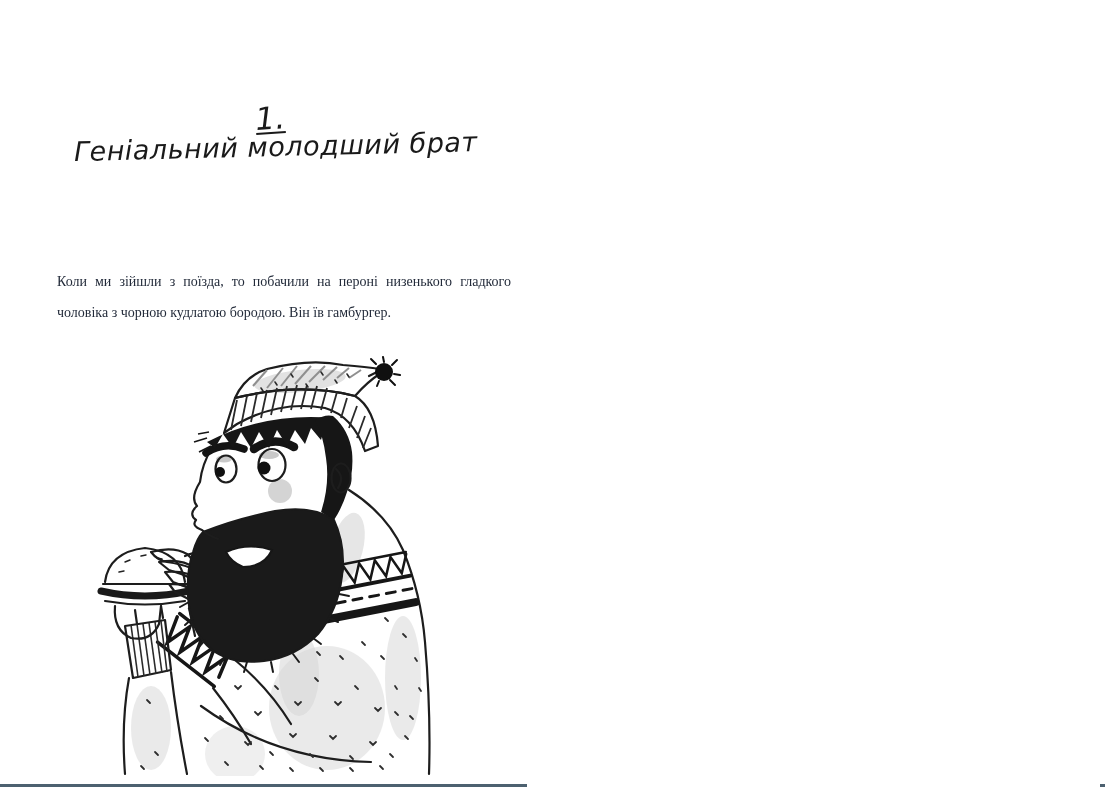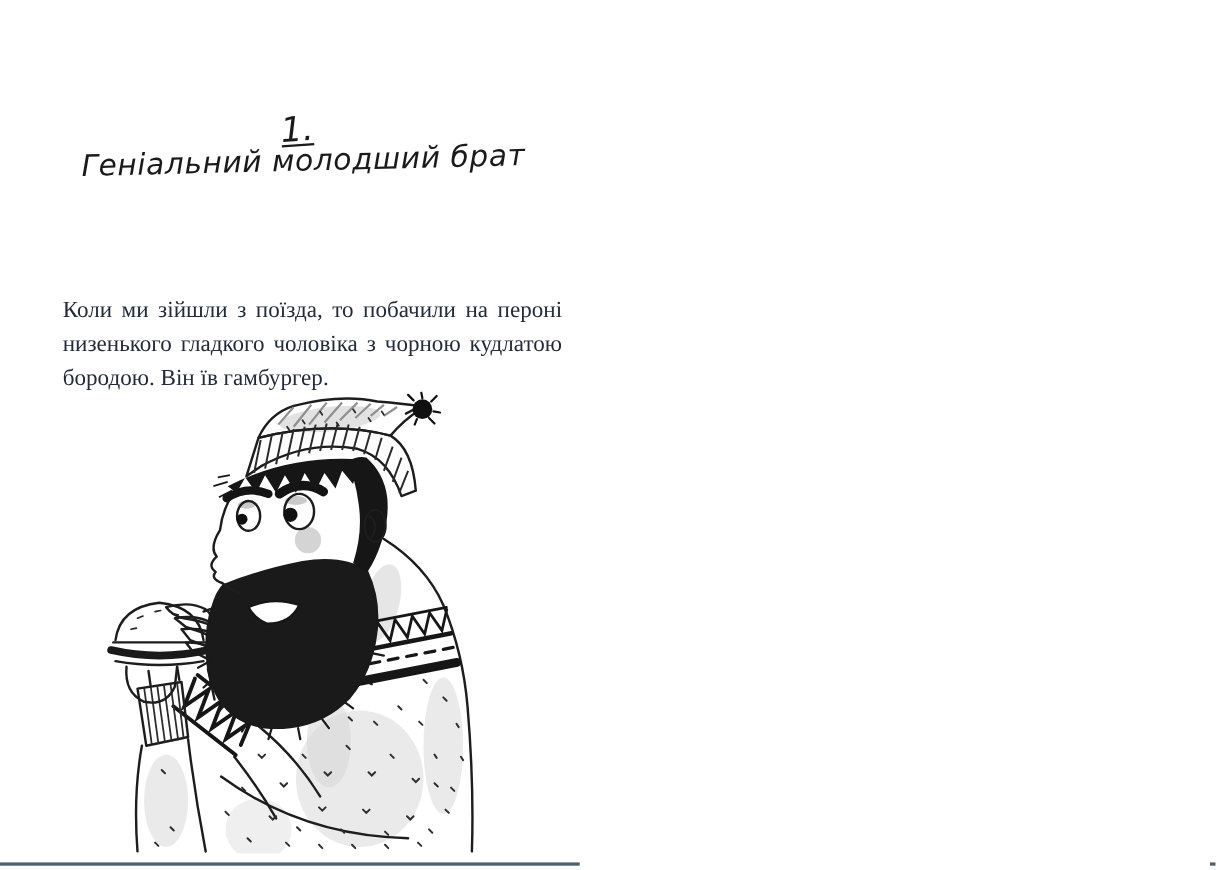--- a/index.html
+++ b/index.html
@@ -25,21 +25,21 @@
   .chapter-title{
     position:absolute;left:74px;top:131px;width:410px;
     font-family:"DejaVu Sans", sans-serif;font-style:italic;
     font-size:27px;letter-spacing:.5px;color:#1a1a1a;
     transform:rotate(-1.4deg);
     white-space:nowrap;
   }
 
   .left-paragraph{
     position:absolute;left:57px;top:266px;width:454px;
-    font-size:21px;line-height:31px;text-align:justify;margin:0;
+    font-size:14px;line-height:31px;text-align:justify;margin:0;
   }
 
   .illustration{position:absolute;left:85px;top:356px;width:380px;height:420px;}
 
   .page-rule{position:absolute;top:784px;height:3px;background:#4d6170;}
   .rule-left{left:0;width:527px;}
   .rule-right{left:573px;width:532px;}
 
   svg .ink{stroke:#1d1d1d;stroke-width:2.2;fill:none;stroke-linecap:round;stroke-linejoin:round;}
 </style>

